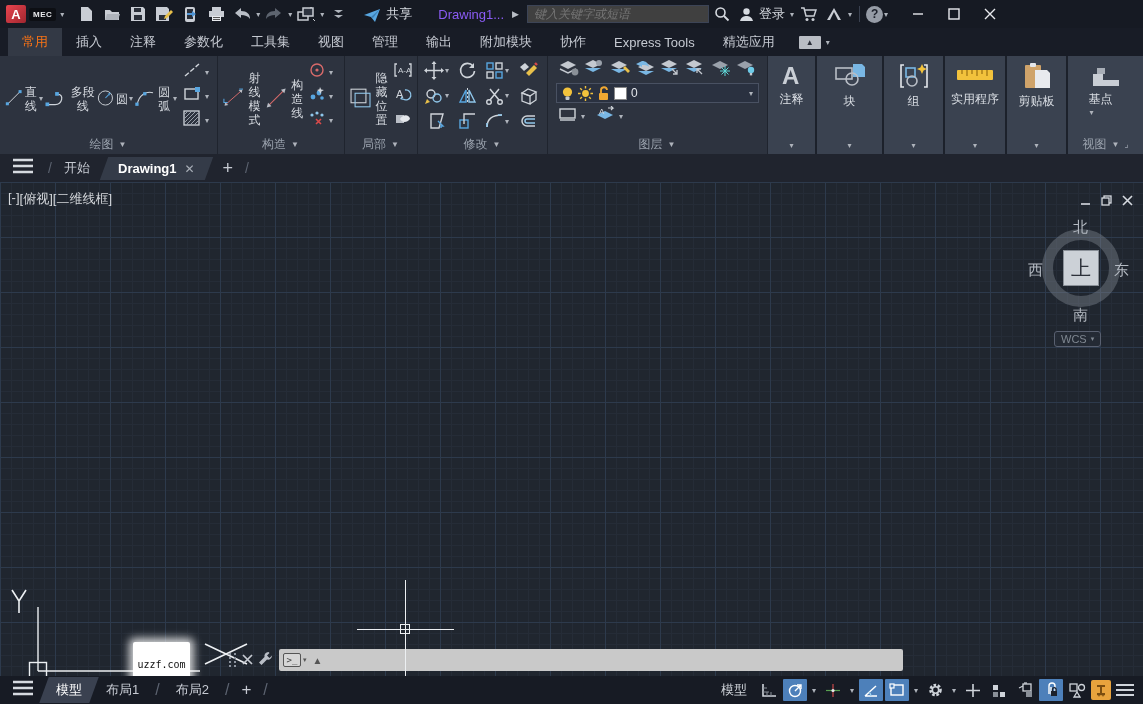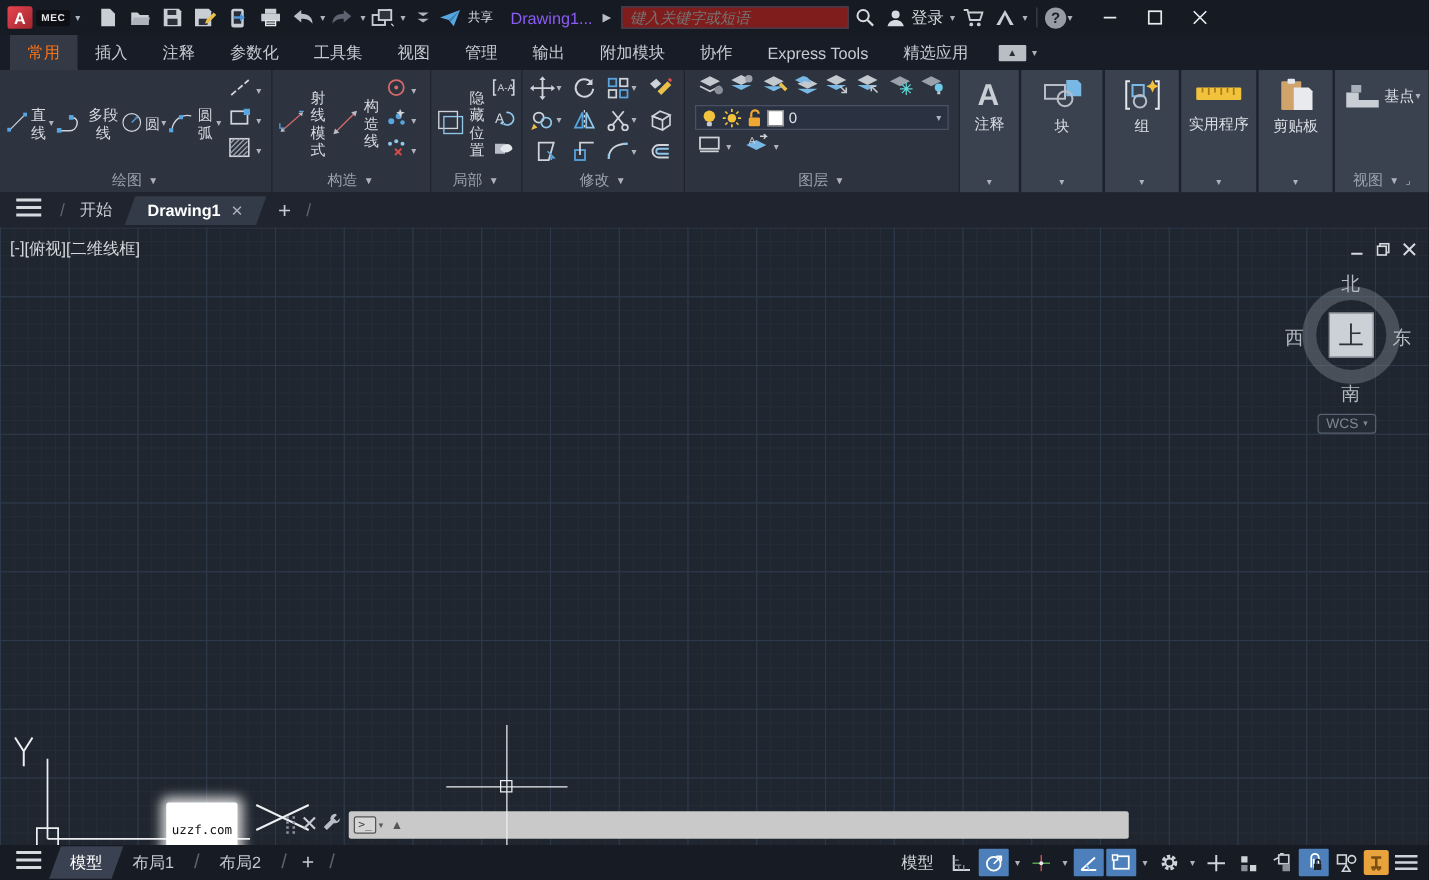--- a/index.html
+++ b/index.html
@@ -8,24 +8,24 @@
   .app { width:1143px; height:704px; display:flex; flex-direction:column; color:#ced2d8; }
 
   
   .titlebar { height:28px; background:#161a23; display:flex; align-items:center; padding:0 6px; flex:0 0 28px; }
   .tb-ic { width:22px; height:20px; display:flex; align-items:center; justify-content:center; margin:0 2px; cursor:default; }
   .tb-ic svg { display:block; }
   .logo { display:flex; align-items:center; gap:3px; margin-right:8px; }
   .logo-a { width:20px; height:18px; background:linear-gradient(135deg,#e8454f,#a1262f); color:#fff; font-weight:bold; font-size:13px; display:flex; align-items:center; justify-content:center; border-radius:2px; }
   .logo-badge { background:#0d0f14; color:#e8e9ec; font-size:8px; font-weight:bold; padding:2px 4px; border-radius:2px; letter-spacing:.5px; }
   .caret { font-size:8px; color:#aeb3bb; margin:0 1px; }
-  .share { display:flex; align-items:center; gap:5px; margin:0 0; font-size:10px; color:#d6dae0; }
+  .share { display:flex; align-items:flex-end; gap:5px; margin:0 12px; font-size:13px; color:#d6dae0; }
   .doc-title { font-size:13px; color:#8b5cf6; margin:0 8px 0 14px; }
   .play { font-size:9px; color:#b9bec6; margin-right:8px; }
-  .searchbox { width:182px; height:18px; background:#7f1d1d; border:1px solid #3c4456; display:flex; align-items:center; padding:0 6px; }
+  .searchbox { width:182px; height:18px; background:#404040; border:1px solid #3c4456; display:flex; align-items:center; padding:0 6px; }
   .searchbox input { width:100%; background:transparent; border:none; outline:none; color:#9aa1b2; font-style:italic; font-size:12px; font-family:"Liberation Sans",sans-serif; }
   .signin { display:flex; align-items:center; gap:5px; font-size:13px; color:#d6dae0; margin:0 4px; }
   .vsep { width:1px; height:16px; background:#3a4150; margin:0 6px; }
   .help-circle { width:17px; height:17px; border-radius:50%; background:#969ca6; color:#1c202a; font-weight:bold; font-size:12px; display:flex; align-items:center; justify-content:center; }
   .win-btns { display:flex; align-items:center; gap:6px; margin-left:14px; }
   .win-btn { width:30px; height:22px; display:flex; align-items:center; justify-content:center; }
 
   
   .ribbon-tabs { height:28px; background:#181c26; display:flex; align-items:stretch; padding-left:8px; flex:0 0 28px; }
   .rtab { padding:0 14px; font-size:13px; color:#c6cad2; display:flex; align-items:center; cursor:default; }
@@ -653,21 +653,21 @@
             <rect x="3" y="3" width="16" height="23" rx="1" fill="#cfa36a"></rect>
             <rect x="8" y="1" width="6" height="4" rx="1" fill="#e4e7eb"></rect>
             <path d="M13 8h12l3 3v15H13z" fill="#e8eaee"></path>
           </svg>
         <span class="lbl">剪贴板</span>
         <span class="caret light-caret">▾</span>
       </div>
     </div>
     <div class="panel light" style="width:75px; border-right:none">
       <div class="panel-body" style="padding-top:8px">
-        <span style="display:flex;flex-direction:row;align-items:center">
+        <span style="display:flex;flex-direction:column;align-items:flex-start">
           <svg width="34" height="24" viewBox="0 0 34 24">
               <path d="M4 22V10h10v6h16v6z" fill="#c9ced5"></path>
               <path d="M8 10V4h8v6" fill="#a8aeb7"></path>
             </svg>
           <span class="lbl">基点</span>
           <span class="caret">▾</span>
         </span>
       </div>
       <div class="panel-title">
           <span>视图</span>

